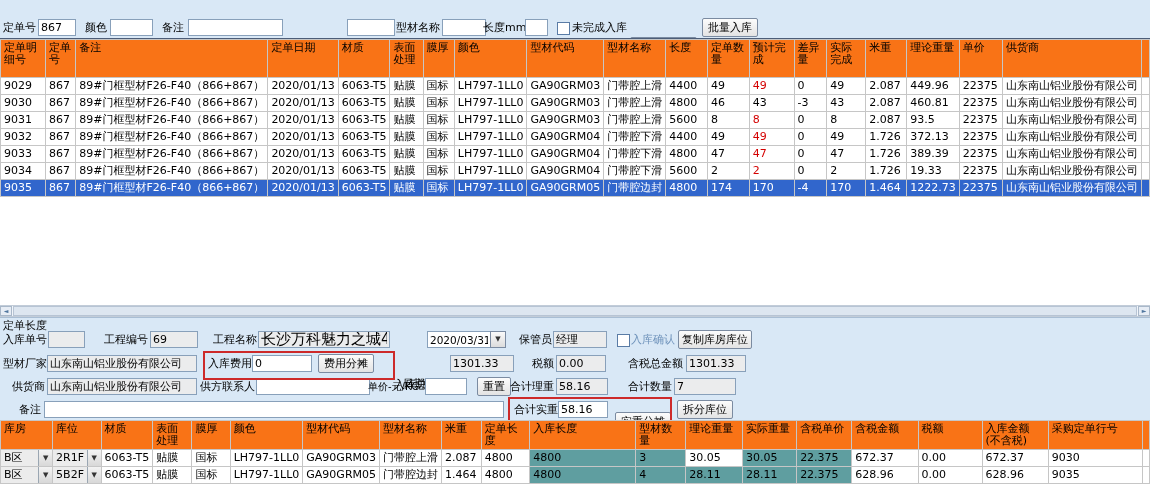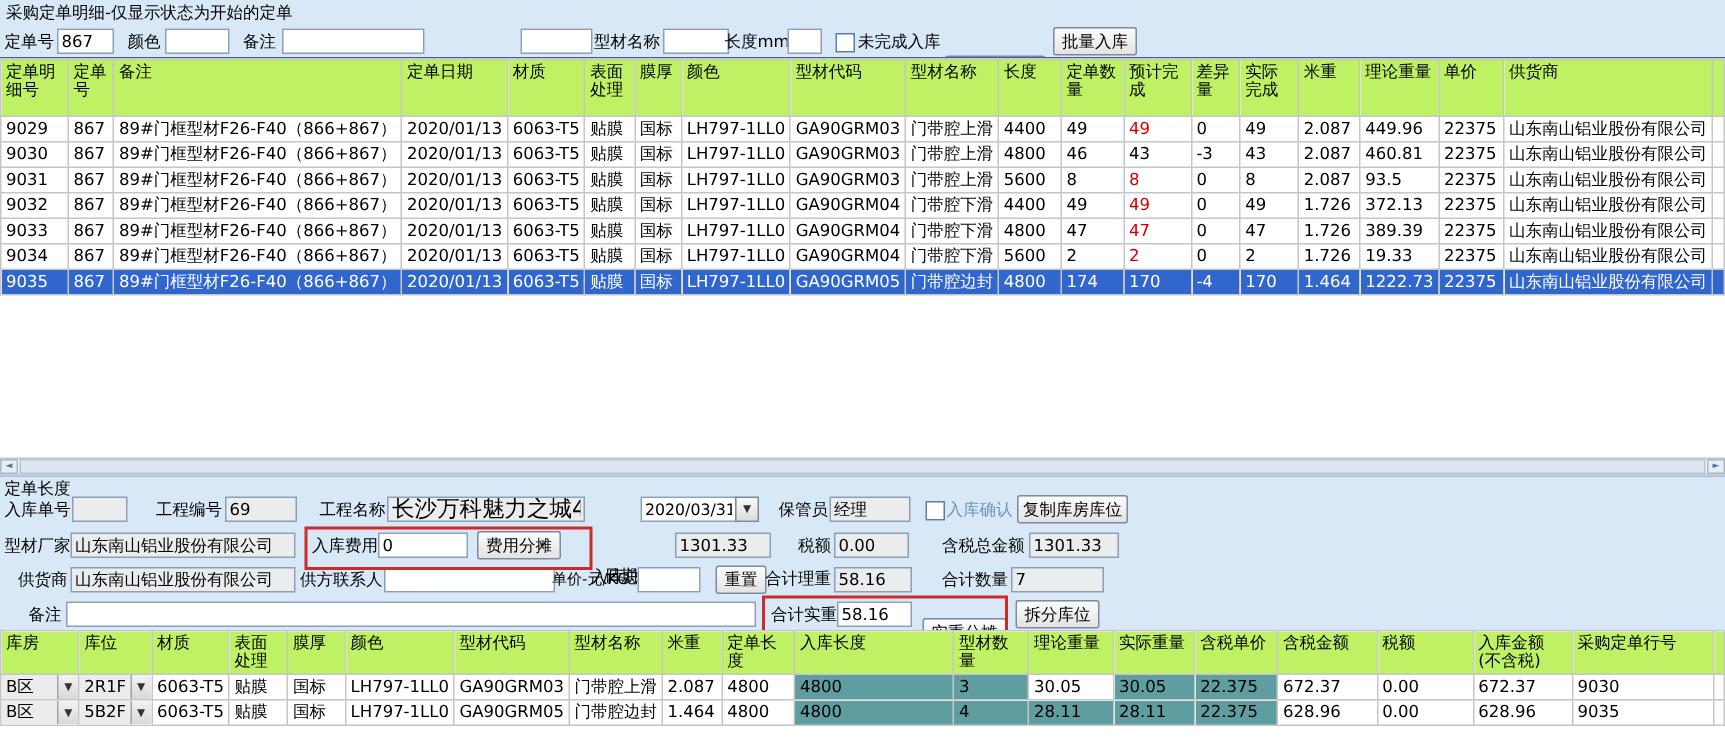--- a/index.html
+++ b/index.html
@@ -14,21 +14,21 @@
   .btn{position:absolute;height:19px;box-sizing:border-box;background:linear-gradient(#fcfcfc,#e3e3e3);
        border:1px solid #7b8ba1;border-radius:2px;font-family:inherit;font-size:11px;
        padding:0 5px;line-height:16px;text-align:center;white-space:nowrap;cursor:default;}
   .cb{position:absolute;width:11px;height:11px;background:#fff;border:1px solid #5a7ca6;}
   .sepline{position:absolute;left:0;width:1150px;height:1px;background:#4c5d78;}
   
   table{border-collapse:collapse;table-layout:fixed;font-size:11px;}
   th,td{border:1px solid #c6c6c6;padding:0 3px;white-space:nowrap;overflow:hidden;
         text-align:left;font-weight:normal;}
   td{height:16px;line-height:16px;}
-  th{background:#bef264;vertical-align:top;white-space:normal;line-height:12px;padding:2px 3px;}
+  th{background:#f97316;vertical-align:top;white-space:normal;line-height:12px;padding:2px 3px;}
   #order-table th{height:33px;}
   #inbound-table th{height:21px;}
   #inbound-table td{height:16px;}
   tr.sel td{background:#3166cc;color:#fff;}
   td.red{color:#d40000;}
   td.teal{background:#5f9ea0;}
   td.combo{position:relative;padding:0;background:#ececec;}
   td.combo .cval{padding:0 3px;}
   td.combo .carrow{position:absolute;right:0;top:0;bottom:0;width:13px;background:linear-gradient(#f3f3f3,#d8d8d8);
         border-left:1px solid #9aa6b2;font-size:7px;line-height:16px;text-align:center;color:#333;}
@@ -46,21 +46,20 @@
   .dbtn{position:absolute;height:17px;width:16px;box-sizing:border-box;background:linear-gradient(#fafafa,#dcdcdc);
         border:1px solid #7b8ba1;font-size:7px;line-height:15px;text-align:center;color:#333;}
   .bottomsec{position:absolute;left:0;top:317px;width:1150px;height:175px;background:#d9e8f6;
              border-top:1px solid #a9bed4;box-sizing:border-box;}
 </style>
 </head>
 <body>
 
 <div class="screen">
 
-  <div class="flabel" style="left:4px;top:2px;">采购定单明细-仅显示状态为开始的定单</div>
 
   <div>
     <div class="flabel" style="left:3px;top:21px;">定单号</div>
     <input class="field" style="left: 38px; top: 19px; width: 38px;" value="867">
     <div class="flabel" style="left:85px;top:21px;">颜色</div>
     <input class="field" style="left: 110px; top: 19px; width: 43px;" value="">
     <div class="flabel" style="left:162px;top:21px;">备注</div>
     <input class="field" style="left: 188px; top: 19px; width: 95px;" value="">
     <div class="flabel" style="left:299px;top:21px;margin-top:24px;">生产厂家</div>
     <input class="field" style="left: 347px; top: 19px; width: 48px;" value="">

